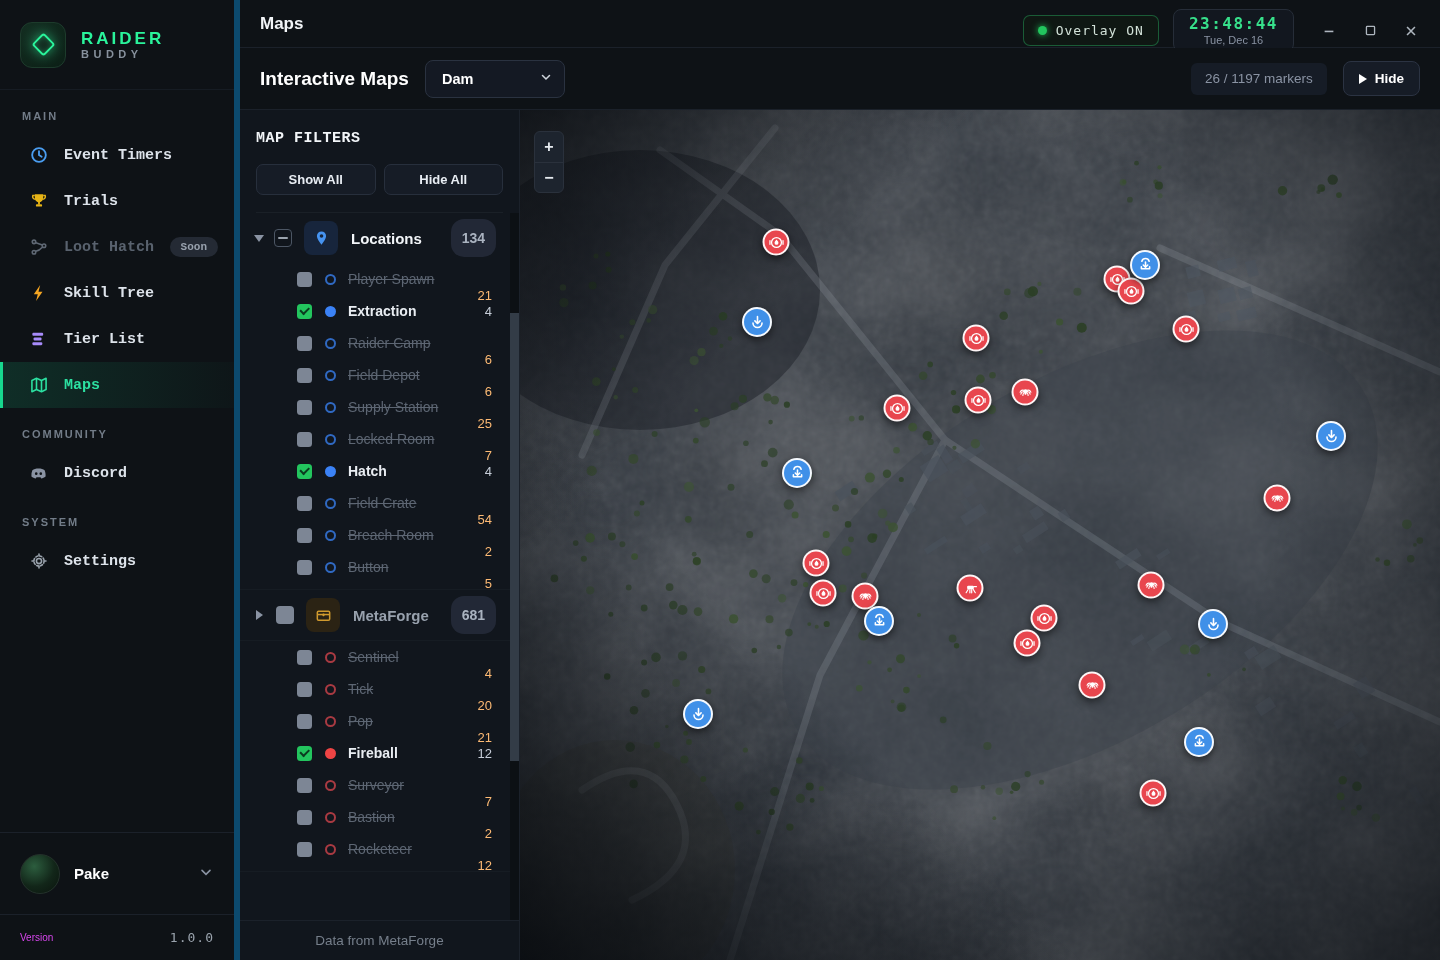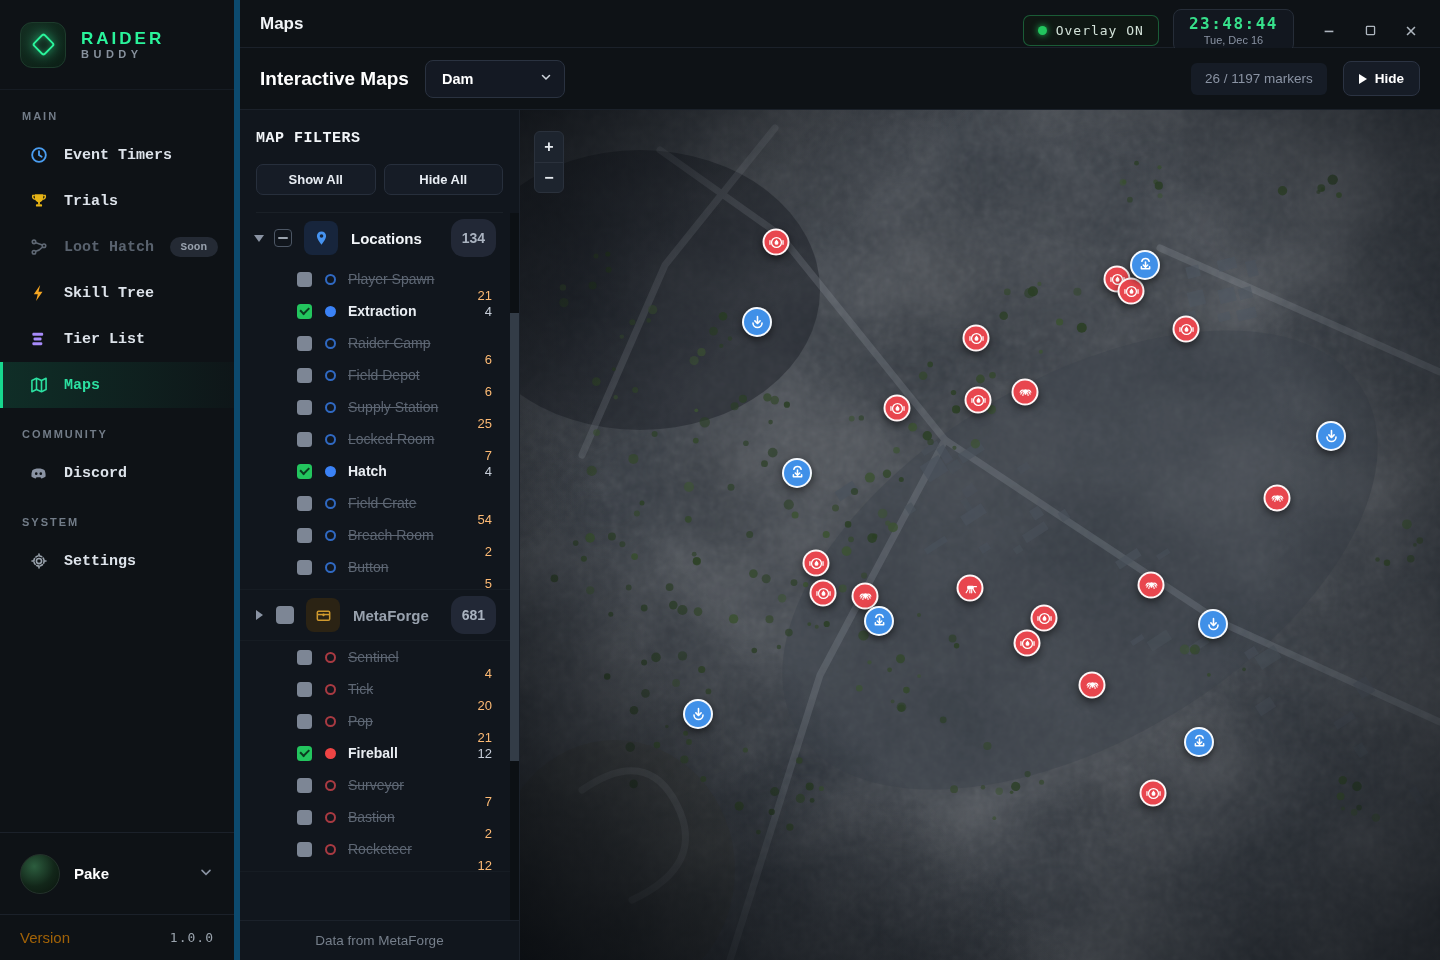--- a/index.html
+++ b/index.html
@@ -27,21 +27,21 @@
                 padding:4px 11px; border-radius:11px; }
   .side-spacer { flex:1; }
   .user-row { border-top:1px solid #1b212a; height:82px; display:flex; align-items:center; padding:0 20px; }
   .avatar { width:40px; height:40px; border-radius:50%;
             background:radial-gradient(circle at 35% 30%, #2c5d3e, #122619 55%, #0a130d),
                        radial-gradient(circle at 70% 70%, #1f4630, #0a130d);
             border:1px solid #23312a; }
   .user-name { margin-left:14px; font-size:15px; font-weight:700; color:#fff; }
   .user-chevron { margin-left:auto; }
   .version-row { border-top:1px solid #1b212a; height:46px; display:flex; align-items:center; justify-content:space-between; padding:0 20px; }
-  .version-label { color:#a16207; font-size:15px; }
+  .version-label { color:#d946ef; font-size:10px; }
   .version-value { font-family:"DejaVu Sans Mono", monospace; font-size:13px; color:#9aa3ad; letter-spacing:1px; }
 
   
   .main { flex:1; display:flex; flex-direction:column; min-width:0; }
   .topbar { height:48px; background:#0e1216; border-bottom:1px solid #1b212a; display:flex; align-items:center; padding:0 22px 0 20px; }
   .page-title { font-size:17px; font-weight:700; color:#f2f5f8; }
   .topbar-right { margin-left:auto; display:flex; align-items:center; gap:14px;margin-top:14px; }
   .overlay-btn { height:31px; display:flex; align-items:center; gap:9px; padding:0 14px; border-radius:7px;
                  background:#0f1713; border:1px solid rgba(46,204,113,.38); cursor:pointer;
                  font-family:"DejaVu Sans Mono", monospace; font-size:13px; color:#d3e2d9; letter-spacing:1px; }

